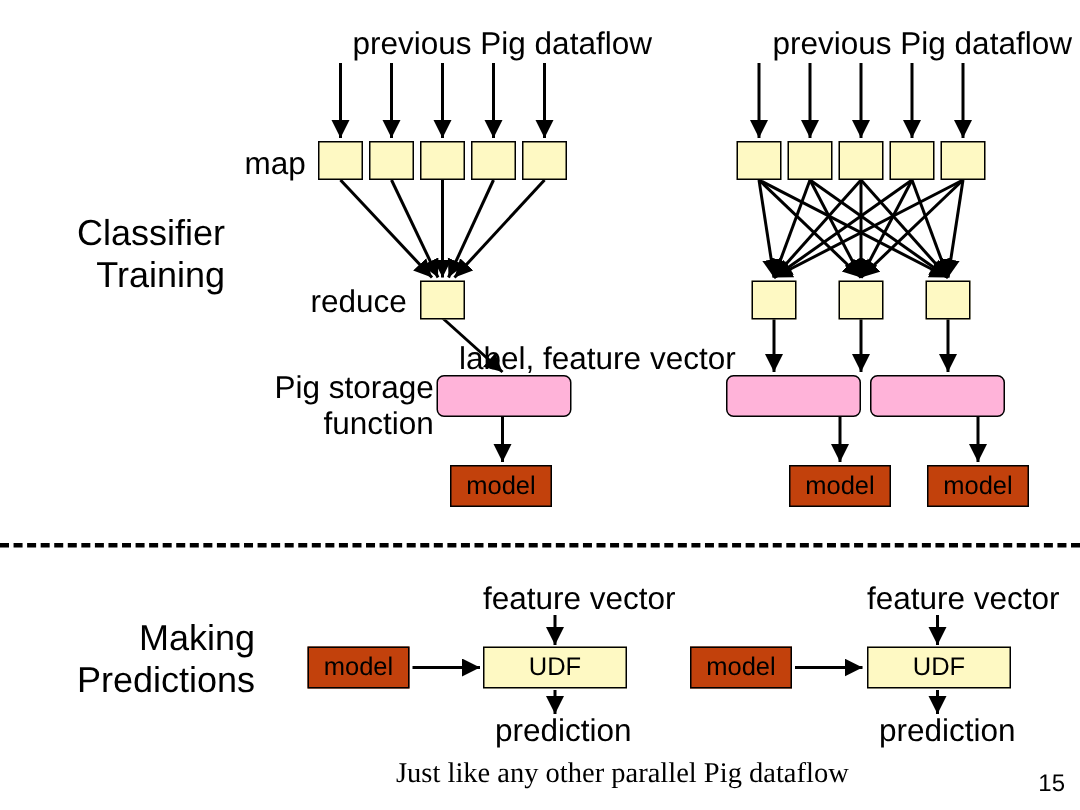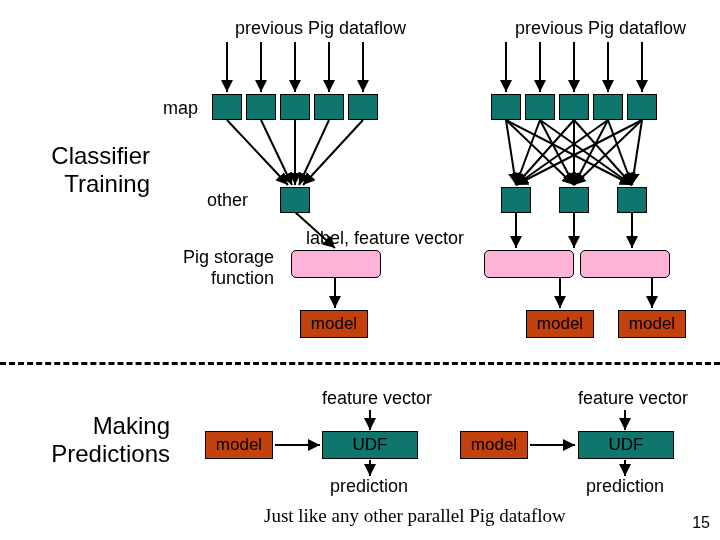--- a/index.html
+++ b/index.html
@@ -1,20 +1,20 @@
 <!DOCTYPE html>
 <html><head>
 <meta charset="utf-8">
 <style>
   * { margin: 0; padding: 0; box-sizing: border-box; }
   body { width: 720px; height: 540px; font-family: Arial, sans-serif; background: white; position: relative; }
-  .lbl { position: absolute; font-size: 18px; color: black; }
+  .lbl { position: absolute; font-size: 21px; color: black; }
   .title { position: absolute; font-size: 24px; color: black; text-align: right; }
   .box { position: absolute; border: 1px solid black; }
-  .green { background: #0f766e; }
+  .green { background: #fef9c3; }
   .pink { background: #ffb3d9; }
   .orange { background: #c2410c; }
   .slide-num { position: absolute; bottom: 8px; right: 10px; font-size: 16px; }
   .dash { position: absolute; left: 0; right: 0; border-top: 3px dashed black; }
   svg { position: absolute; overflow: visible; }
 </style>
 </head>
 <body>
 
 <div class="lbl" style="left:235px; top:18px;">previous Pig dataflow</div>
@@ -91,21 +91,21 @@
 <div class="box green" style="left:491px; top:94px; width:30px; height:26px;"></div>
 <div class="box green" style="left:525px; top:94px; width:30px; height:26px;"></div>
 <div class="box green" style="left:559px; top:94px; width:30px; height:26px;"></div>
 <div class="box green" style="left:593px; top:94px; width:30px; height:26px;"></div>
 <div class="box green" style="left:627px; top:94px; width:30px; height:26px;"></div>
 
 <div class="title" style="left:2px; top:142px; width:148px;">
   <span>Classifier Training</span>
 </div>
 
-<div class="lbl" style="left:207px; top:190px;">other</div>
+<div class="lbl" style="left:207px; top:190px;">reduce</div>
 
 <div class="box green" style="left:280px; top:187px; width:30px; height:26px;"></div>
 <div class="box green" style="left:501px; top:187px; width:30px; height:26px;"></div>
 <div class="box green" style="left:559px; top:187px; width:30px; height:26px;"></div>
 <div class="box green" style="left:617px; top:187px; width:30px; height:26px;"></div>
 
 <div class="lbl" style="left:306px; top:228px;">label, feature vector</div>
 
 <div class="lbl" style="left:183px; top:247px; white-space:pre; text-align:right;">Pig storage
 function</div>

